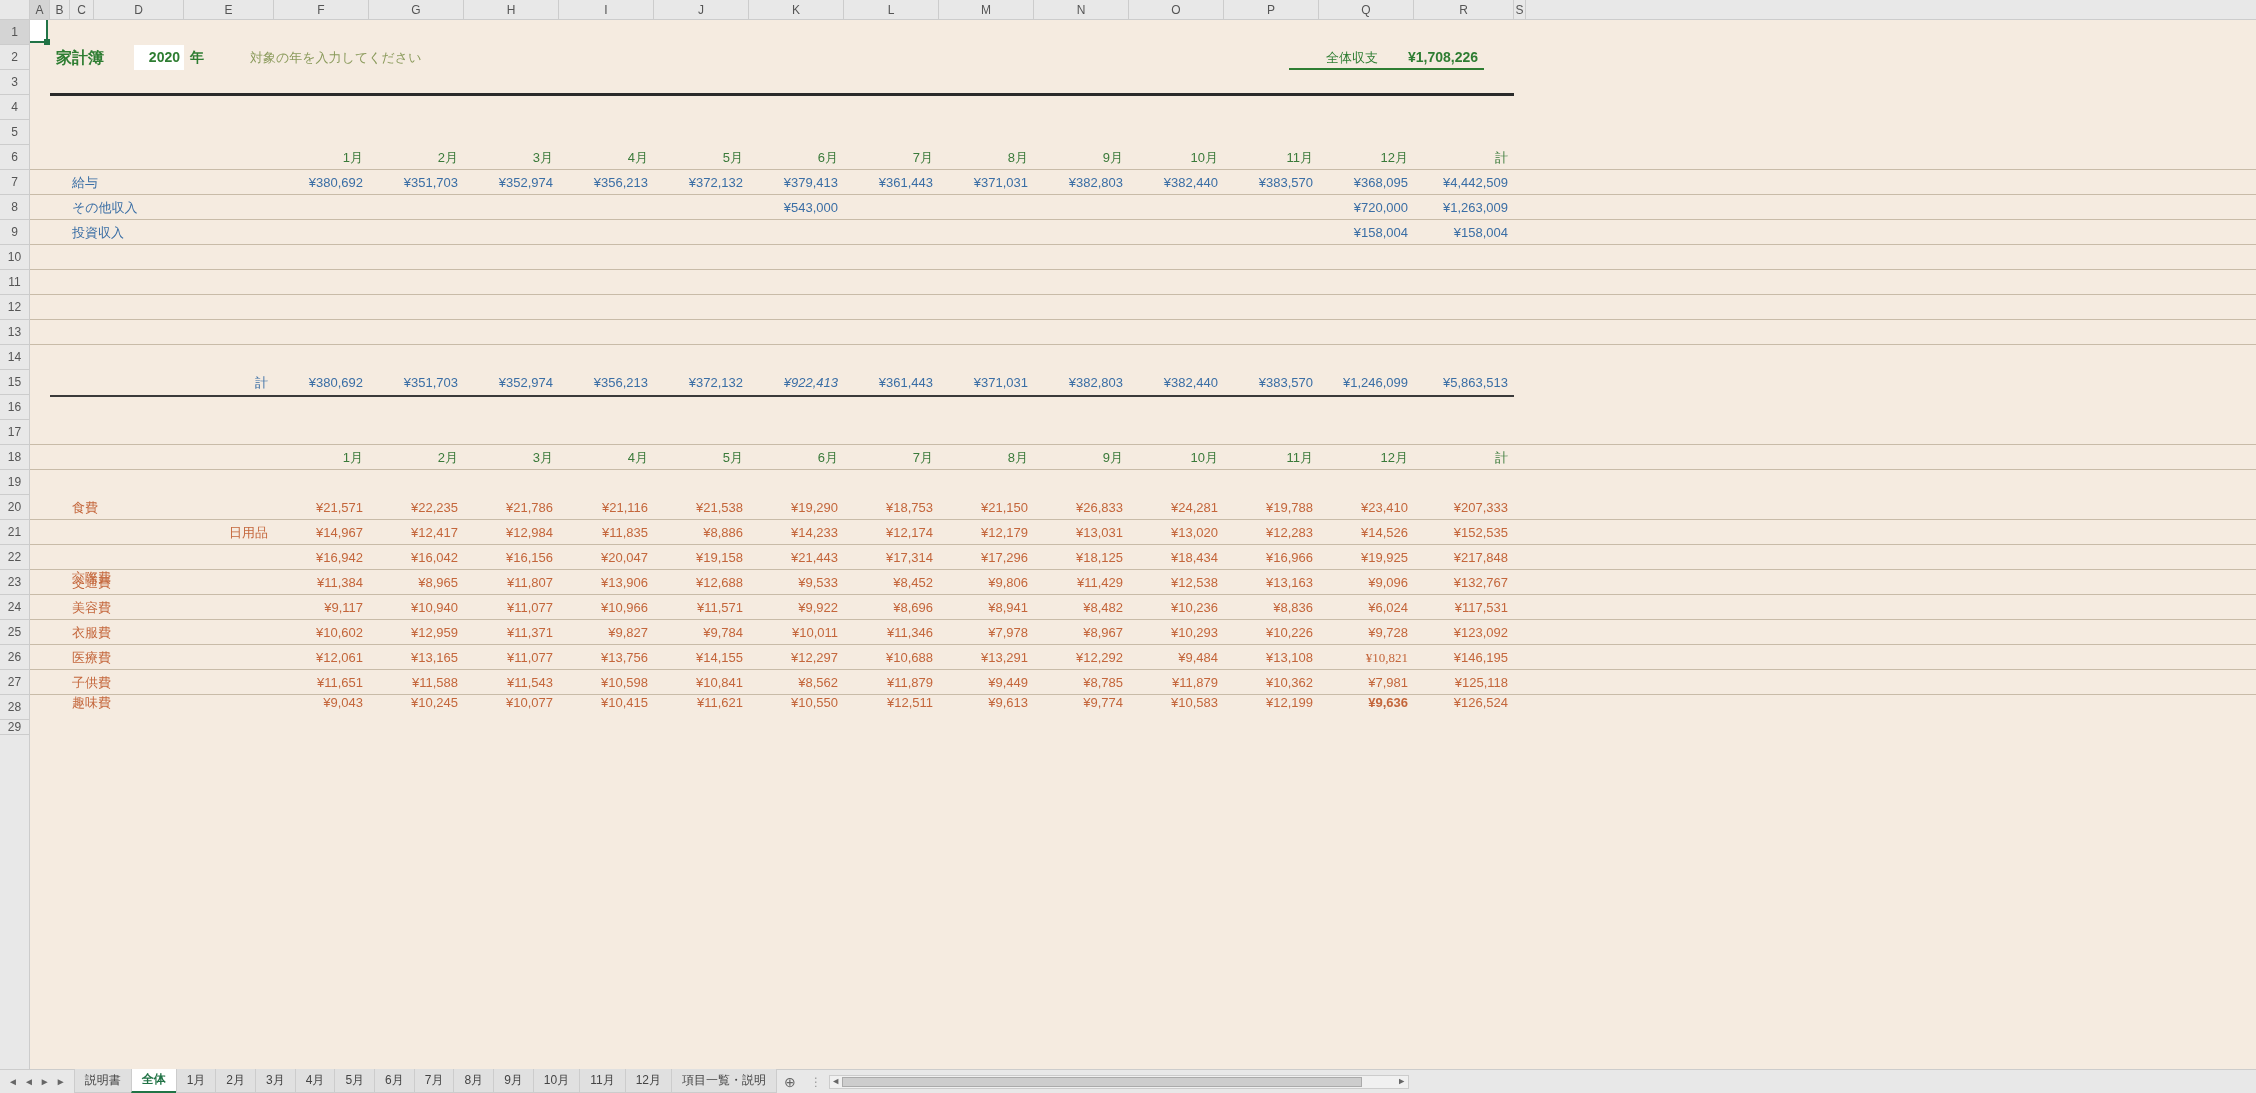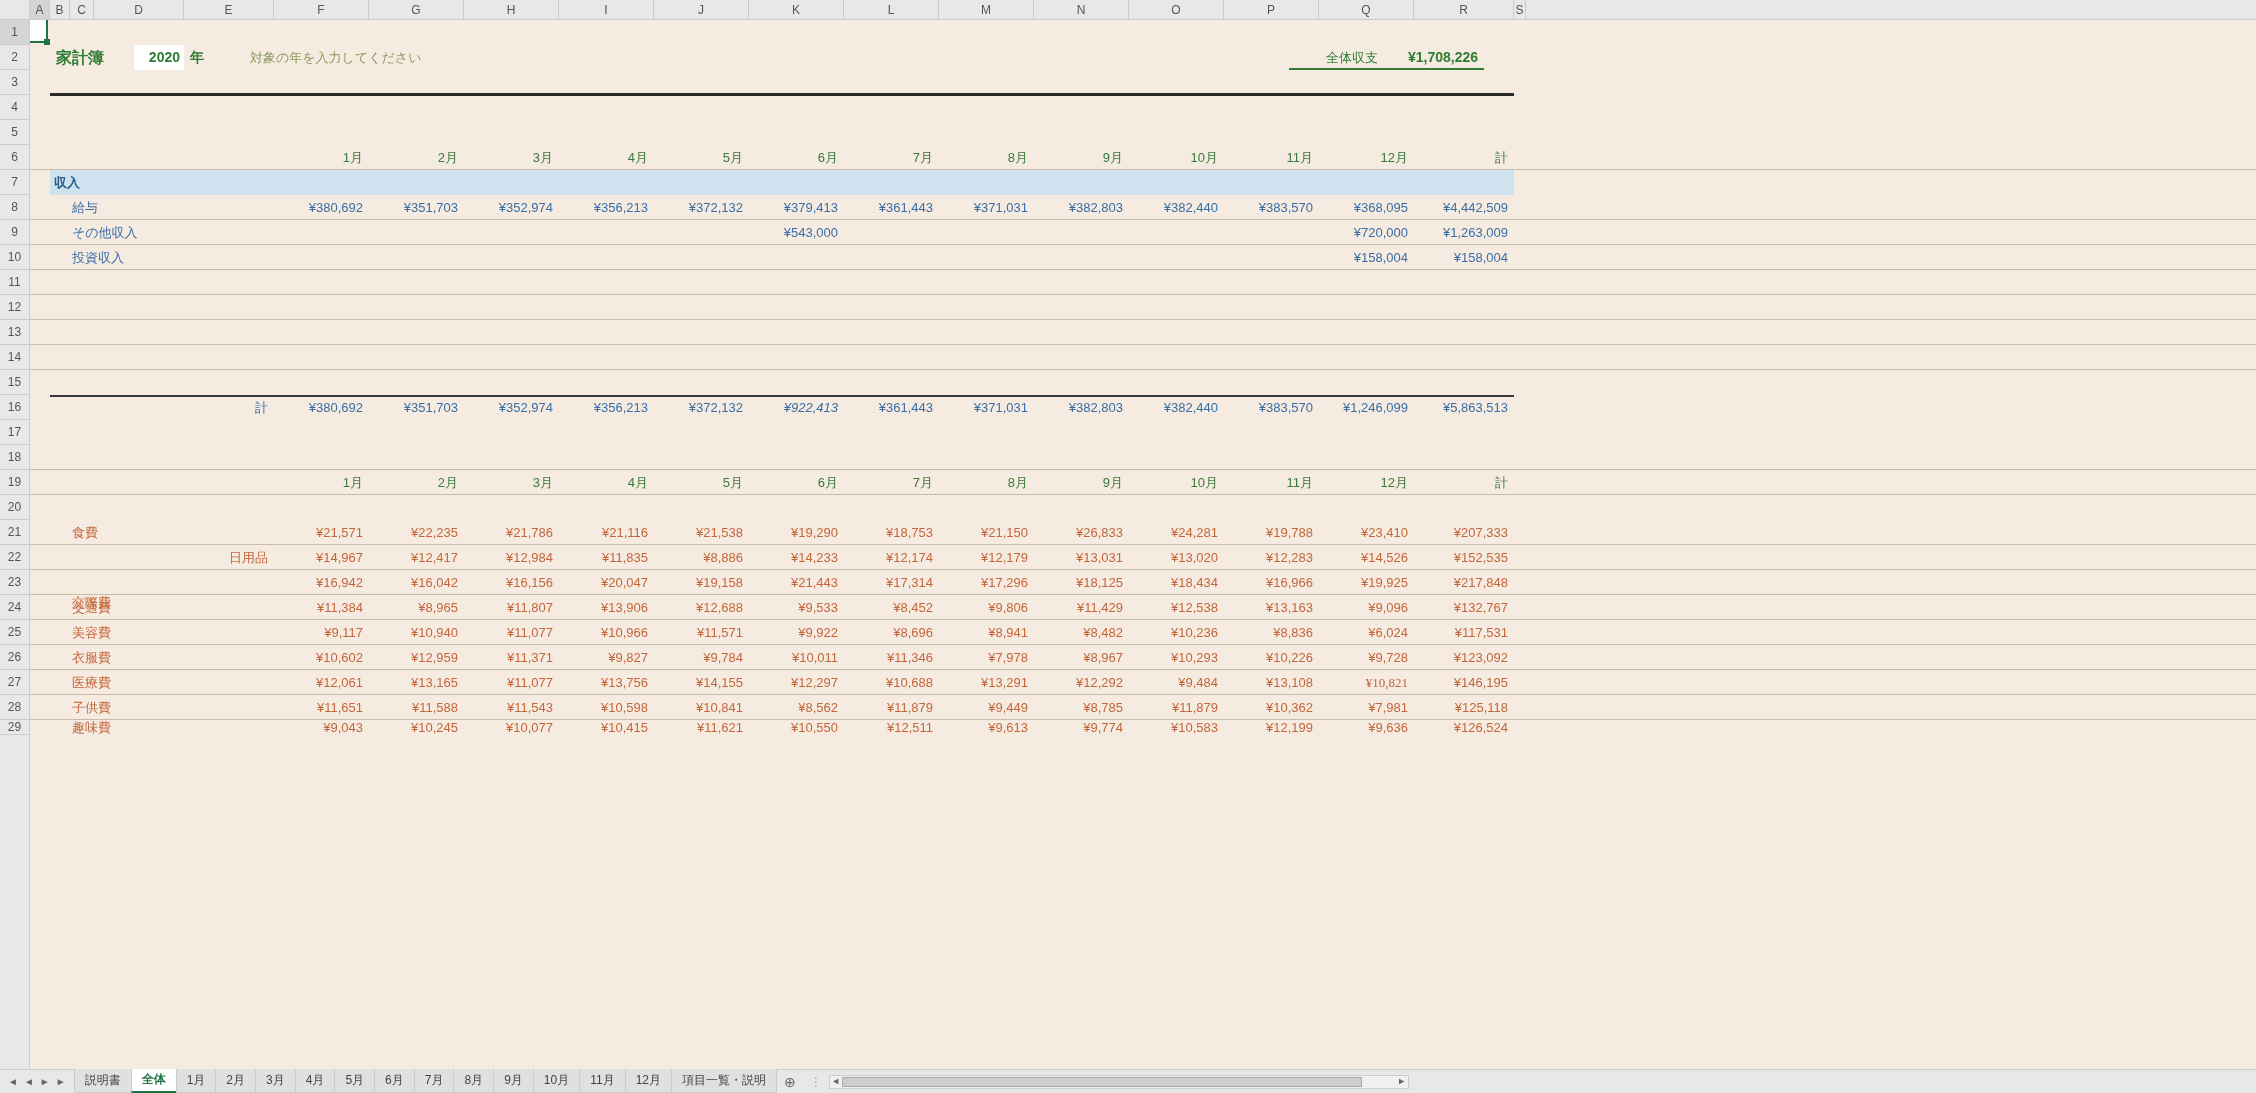--- a/index.html
+++ b/index.html
@@ -276,24 +276,20 @@
           <div class="cell month-hdr" style="width: 95px;">5月</div>
           <div class="cell month-hdr" style="width: 95px;">6月</div>
           <div class="cell month-hdr" style="width: 95px;">7月</div>
           <div class="cell month-hdr" style="width: 95px;">8月</div>
           <div class="cell month-hdr" style="width: 95px;">9月</div>
           <div class="cell month-hdr" style="width: 95px;">10月</div>
           <div class="cell month-hdr" style="width: 95px;">11月</div>
           <div class="cell month-hdr" style="width: 95px;">12月</div>
           <div class="cell month-hdr" style="width: 100px;">計</div>
         </div>
-        <div class="grid-row">
-          <div class="cell" style="width: 20px;"></div>
-          <div class="cell section-income" style="width: 1464px;">収入</div>
-        </div>
         <div class="grid-row row-border">
           <div class="cell" style="width: 20px;"></div>
           <div class="cell income-label" style="width: 224px;">給与</div>
           <div class="cell income-val" style="width: 95px;">¥380,692</div>
           <div class="cell income-val" style="width: 95px;">¥351,703</div>
           <div class="cell income-val" style="width: 95px;">¥352,974</div>
           <div class="cell income-val" style="width: 95px;">¥356,213</div>
           <div class="cell income-val" style="width: 95px;">¥372,132</div>
           <div class="cell income-val" style="width: 95px;">¥379,413</div>
           <div class="cell income-val" style="width: 95px;">¥361,443</div>
@@ -646,21 +642,21 @@
           <div class="cell expense-val" style="width: 95px;">¥10,245</div>
           <div class="cell expense-val" style="width: 95px;">¥10,077</div>
           <div class="cell expense-val" style="width: 95px;">¥10,415</div>
           <div class="cell expense-val" style="width: 95px;">¥11,621</div>
           <div class="cell expense-val" style="width: 95px;">¥10,550</div>
           <div class="cell expense-val" style="width: 95px;">¥12,511</div>
           <div class="cell expense-val" style="width: 95px;">¥9,613</div>
           <div class="cell expense-val" style="width: 95px;">¥9,774</div>
           <div class="cell expense-val" style="width: 95px;">¥10,583</div>
           <div class="cell expense-val" style="width: 95px;">¥12,199</div>
-          <div class="cell expense-val" style="width: 95px;">¥9,636</div>
+          <div class="cell expense-val" style="width: 95px; font-weight: bold;">¥9,636</div>
           <div class="cell expense-val" style="width: 100px;">¥126,524</div>
         </div>
       </div>
   </div>
 
   <div class="tab-bar">
     <div class="tab-nav">
       <span>◄</span>
       <span>◄</span>
       <span>►</span>

